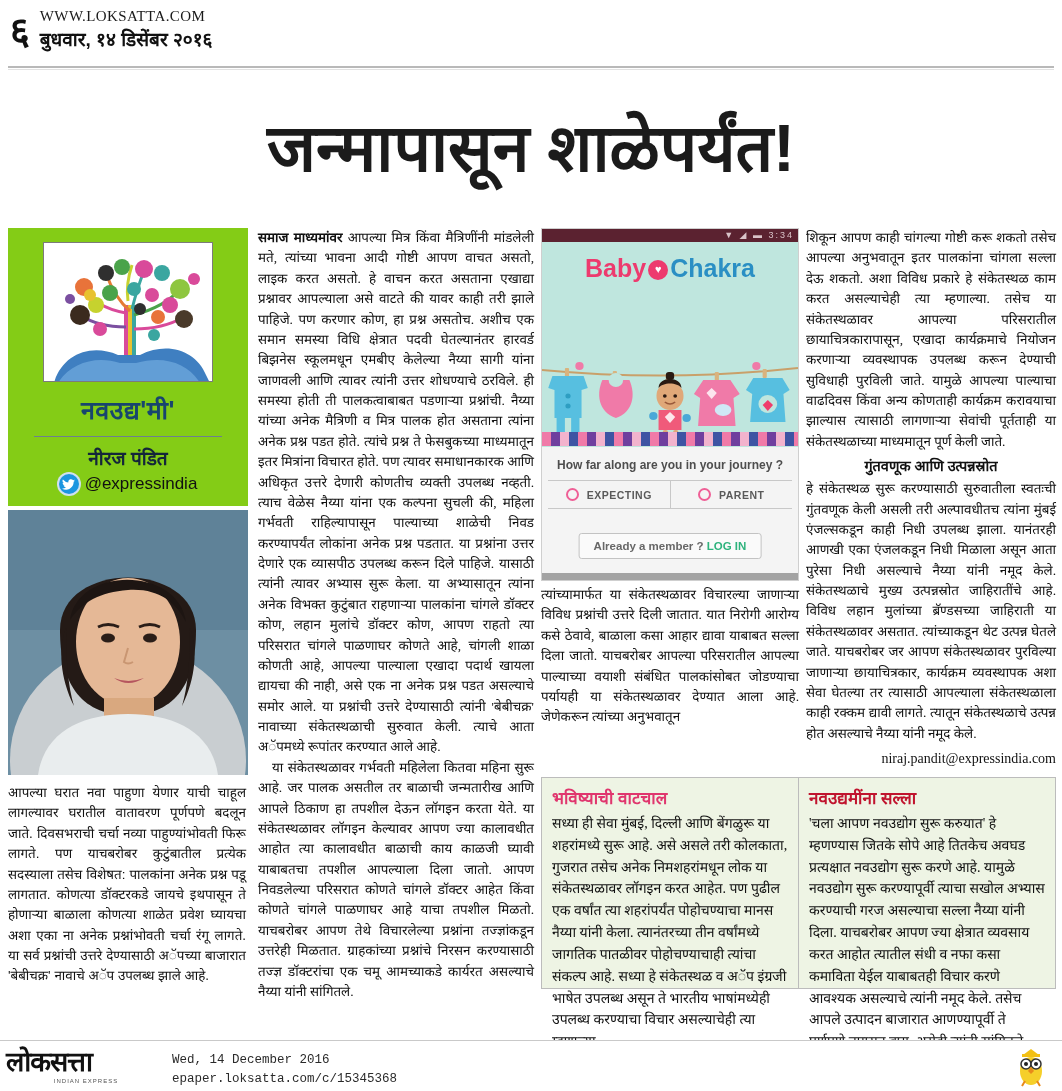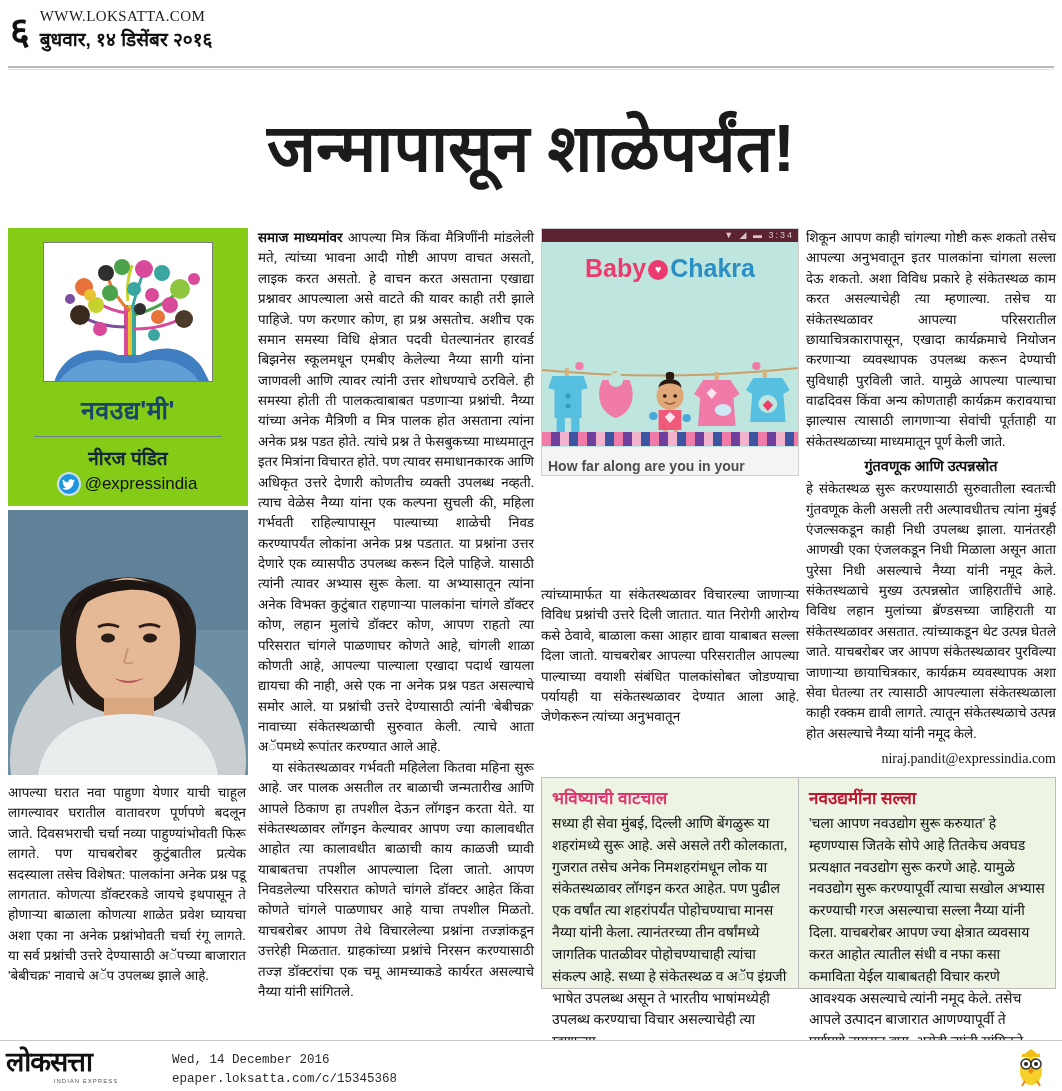--- a/index.html
+++ b/index.html
@@ -122,21 +122,21 @@
     font-family:"Liberation Sans", sans-serif;
     font-size:14.5px; margin:3px 0 2px 0; color:#111;
   }
   .email-line {
     text-align:right; font-family:"Liberation Serif", serif;
     font-size:14px; margin-top:4px; color:#111;
   }
 
   
   .phone {
-    position:absolute; left:541px; top:0; width:258px; height:248px;
+    position:absolute; left:541px; top:0; width:258px; height:353px;
     border:1px solid #cfcfcf; background:#a3a3a3; overflow:hidden;
   }
   .ph-status {
     height:13px; background:#5b2230; position:relative;
   }
   .ph-status .st-icons {
     position:absolute; right:4px; top:1px; color:#d9c3c8; font-size:9px;
     font-family:"Liberation Sans", sans-serif; letter-spacing:2px;
   }
   .ph-hero { background:#bfe6de; padding:10px 6px 0 6px; height:205px; position:relative; }
@@ -161,22 +161,22 @@
     font-size:13px; font-weight:bold; line-height:1.25; margin-top:9px;
   }
   .clothes { position:absolute; left:0; right:0; top:118px; height:86px; }
   .bunting {
     position:absolute; left:0; right:0; bottom:0; height:14px;
     background:repeating-linear-gradient(90deg,
       #f07aa8 0 9px, #6f3f9e 9px 18px, #f2b3cd 18px 27px, #3e54a3 27px 36px);
   }
   .ph-bottom { background:#f4f4f4; height:126px; position:relative; }
   .ph-q {
-    text-align:left; font-family:"Liberation Sans", sans-serif;
-    font-size:14px; font-weight:bold; color:#4e4e4e; padding:11px 6px 8px 6px;
+    text-align:center; font-family:"Liberation Sans", sans-serif;
+    font-size:12px; font-weight:bold; color:#4e4e4e; padding:11px 6px 8px 6px;
   }
   .ph-opts {
     display:flex; border-top:1px solid #c8c8c8; border-bottom:1px solid #c8c8c8;
     margin:0 6px;
     align-items:flex-end;
   }
   .ph-opt {
     flex:1; display:flex; align-items:center; justify-content:center; gap:8px;
     padding:7px 0; font-family:"Liberation Sans", sans-serif;
     font-size:10.5px; font-weight:bold; color:#5a5a5a; letter-spacing:0.5px;

